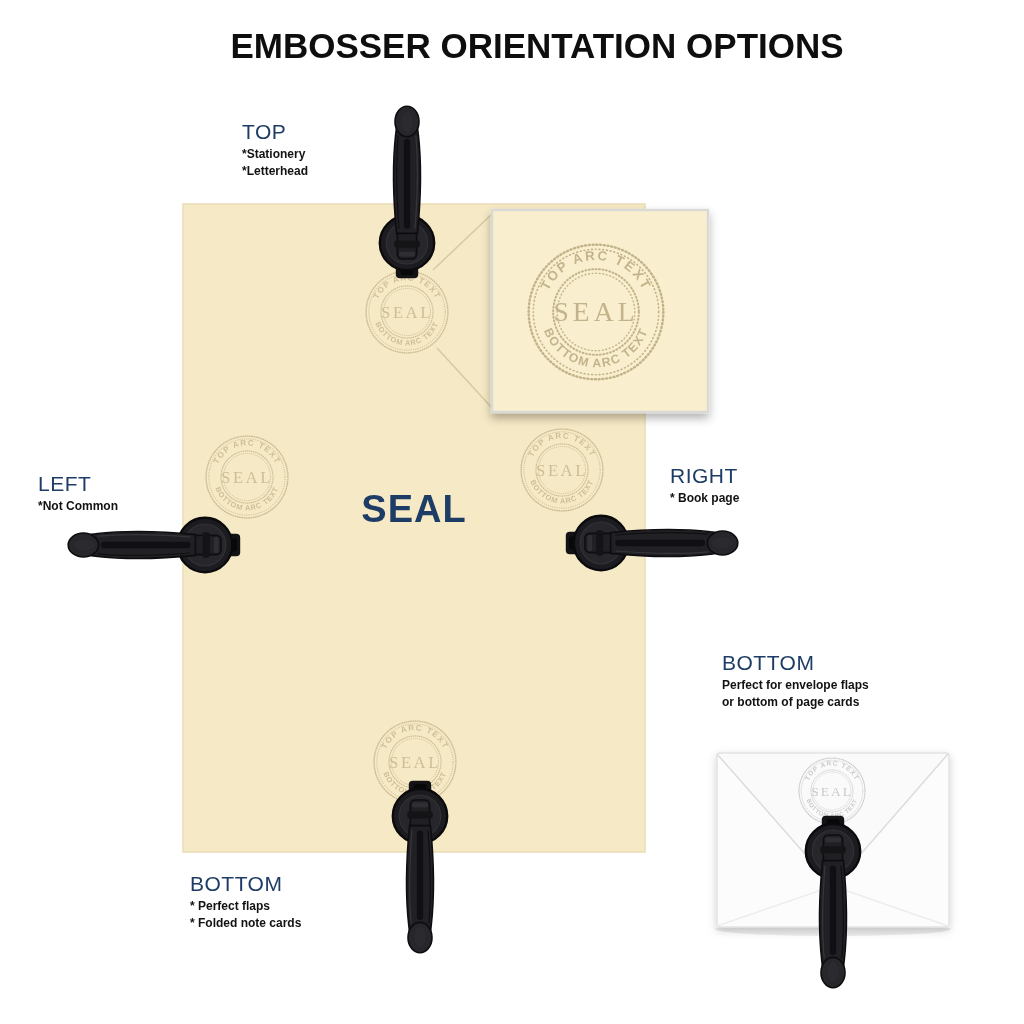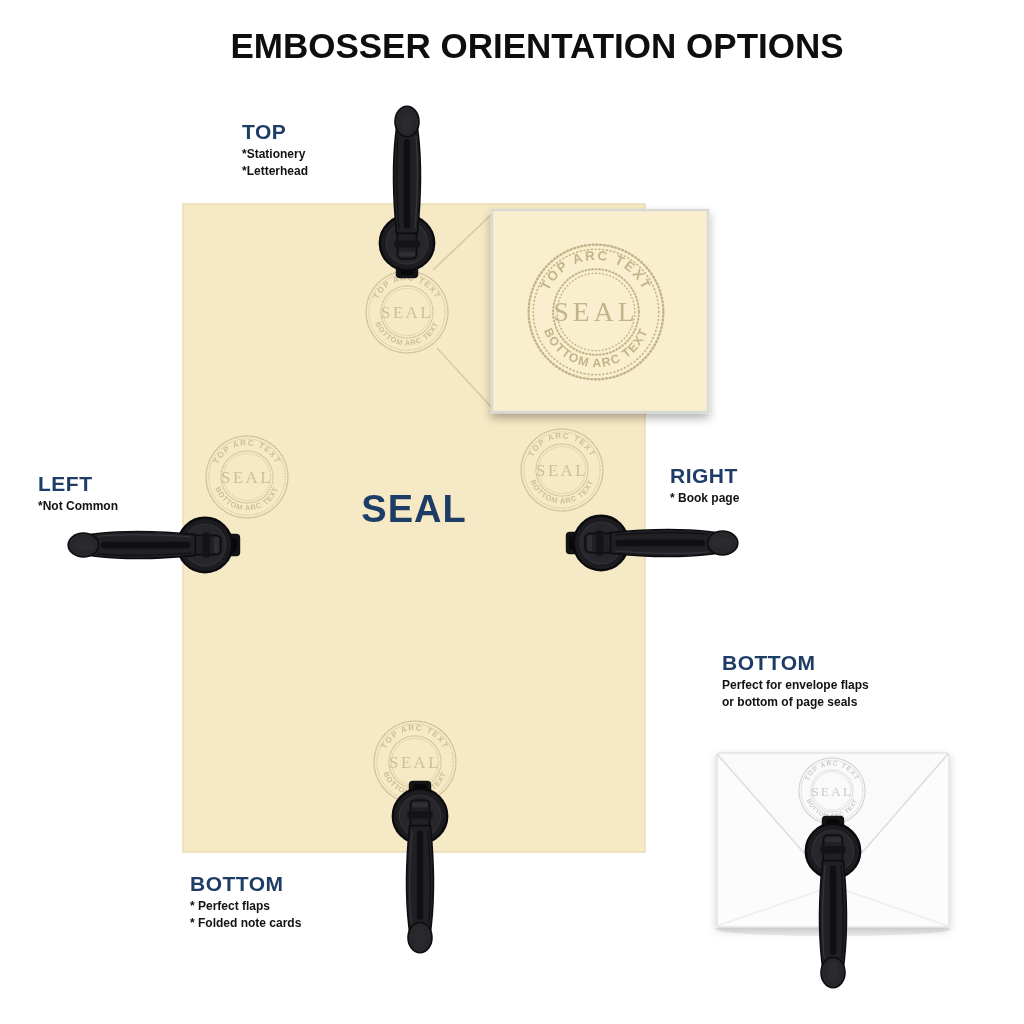--- a/index.html
+++ b/index.html
@@ -12,21 +12,21 @@
     font-size:35px; font-weight:800; color:#0e0e0e; letter-spacing:0px;padding-left:25px;
   }
 
   .center-label {
     position:absolute; left:183px; top:484px; width:462px; text-align:center;
     color:#1e3d66; font-weight:800; font-size:38px; line-height:1.32; letter-spacing:1px;
   }
 
   .callout-label { position:absolute; }
   .callout-label .heading {
-    font-size:21px; font-weight:700; color:#1e3d66; letter-spacing:0.5px; margin-bottom:2px;
+    font-size:21px; font-weight:400; color:#1e3d66; letter-spacing:0.5px; margin-bottom:2px;
   }
   .callout-label .line {
     font-size:12px; font-weight:700; color:#121212; line-height:1.45; white-space:nowrap;
   }
 
   #label-top          { left:242px; top:120px; }
   #label-left         { left:38px;  top:472px; }
   #label-right        { left:670px; top:464px; }
   #label-bottom       { left:190px; top:872px; }
   #label-bottom-right { left:722px; top:651px; }
@@ -140,16 +140,16 @@
 
   <div class="callout-label" id="label-bottom">
     <div class="heading">BOTTOM</div>
     <div class="line">* Perfect flaps</div>
     <div class="line">* Folded note cards</div>
   </div>
 
   <div class="callout-label" id="label-bottom-right">
     <div class="heading">BOTTOM</div>
     <div class="line">Perfect for envelope flaps</div>
-    <div class="line">or bottom of page seals</div>
+    <div class="line">or bottom of page cards</div>
   </div>
 
 </div>
 
 </body></html>

